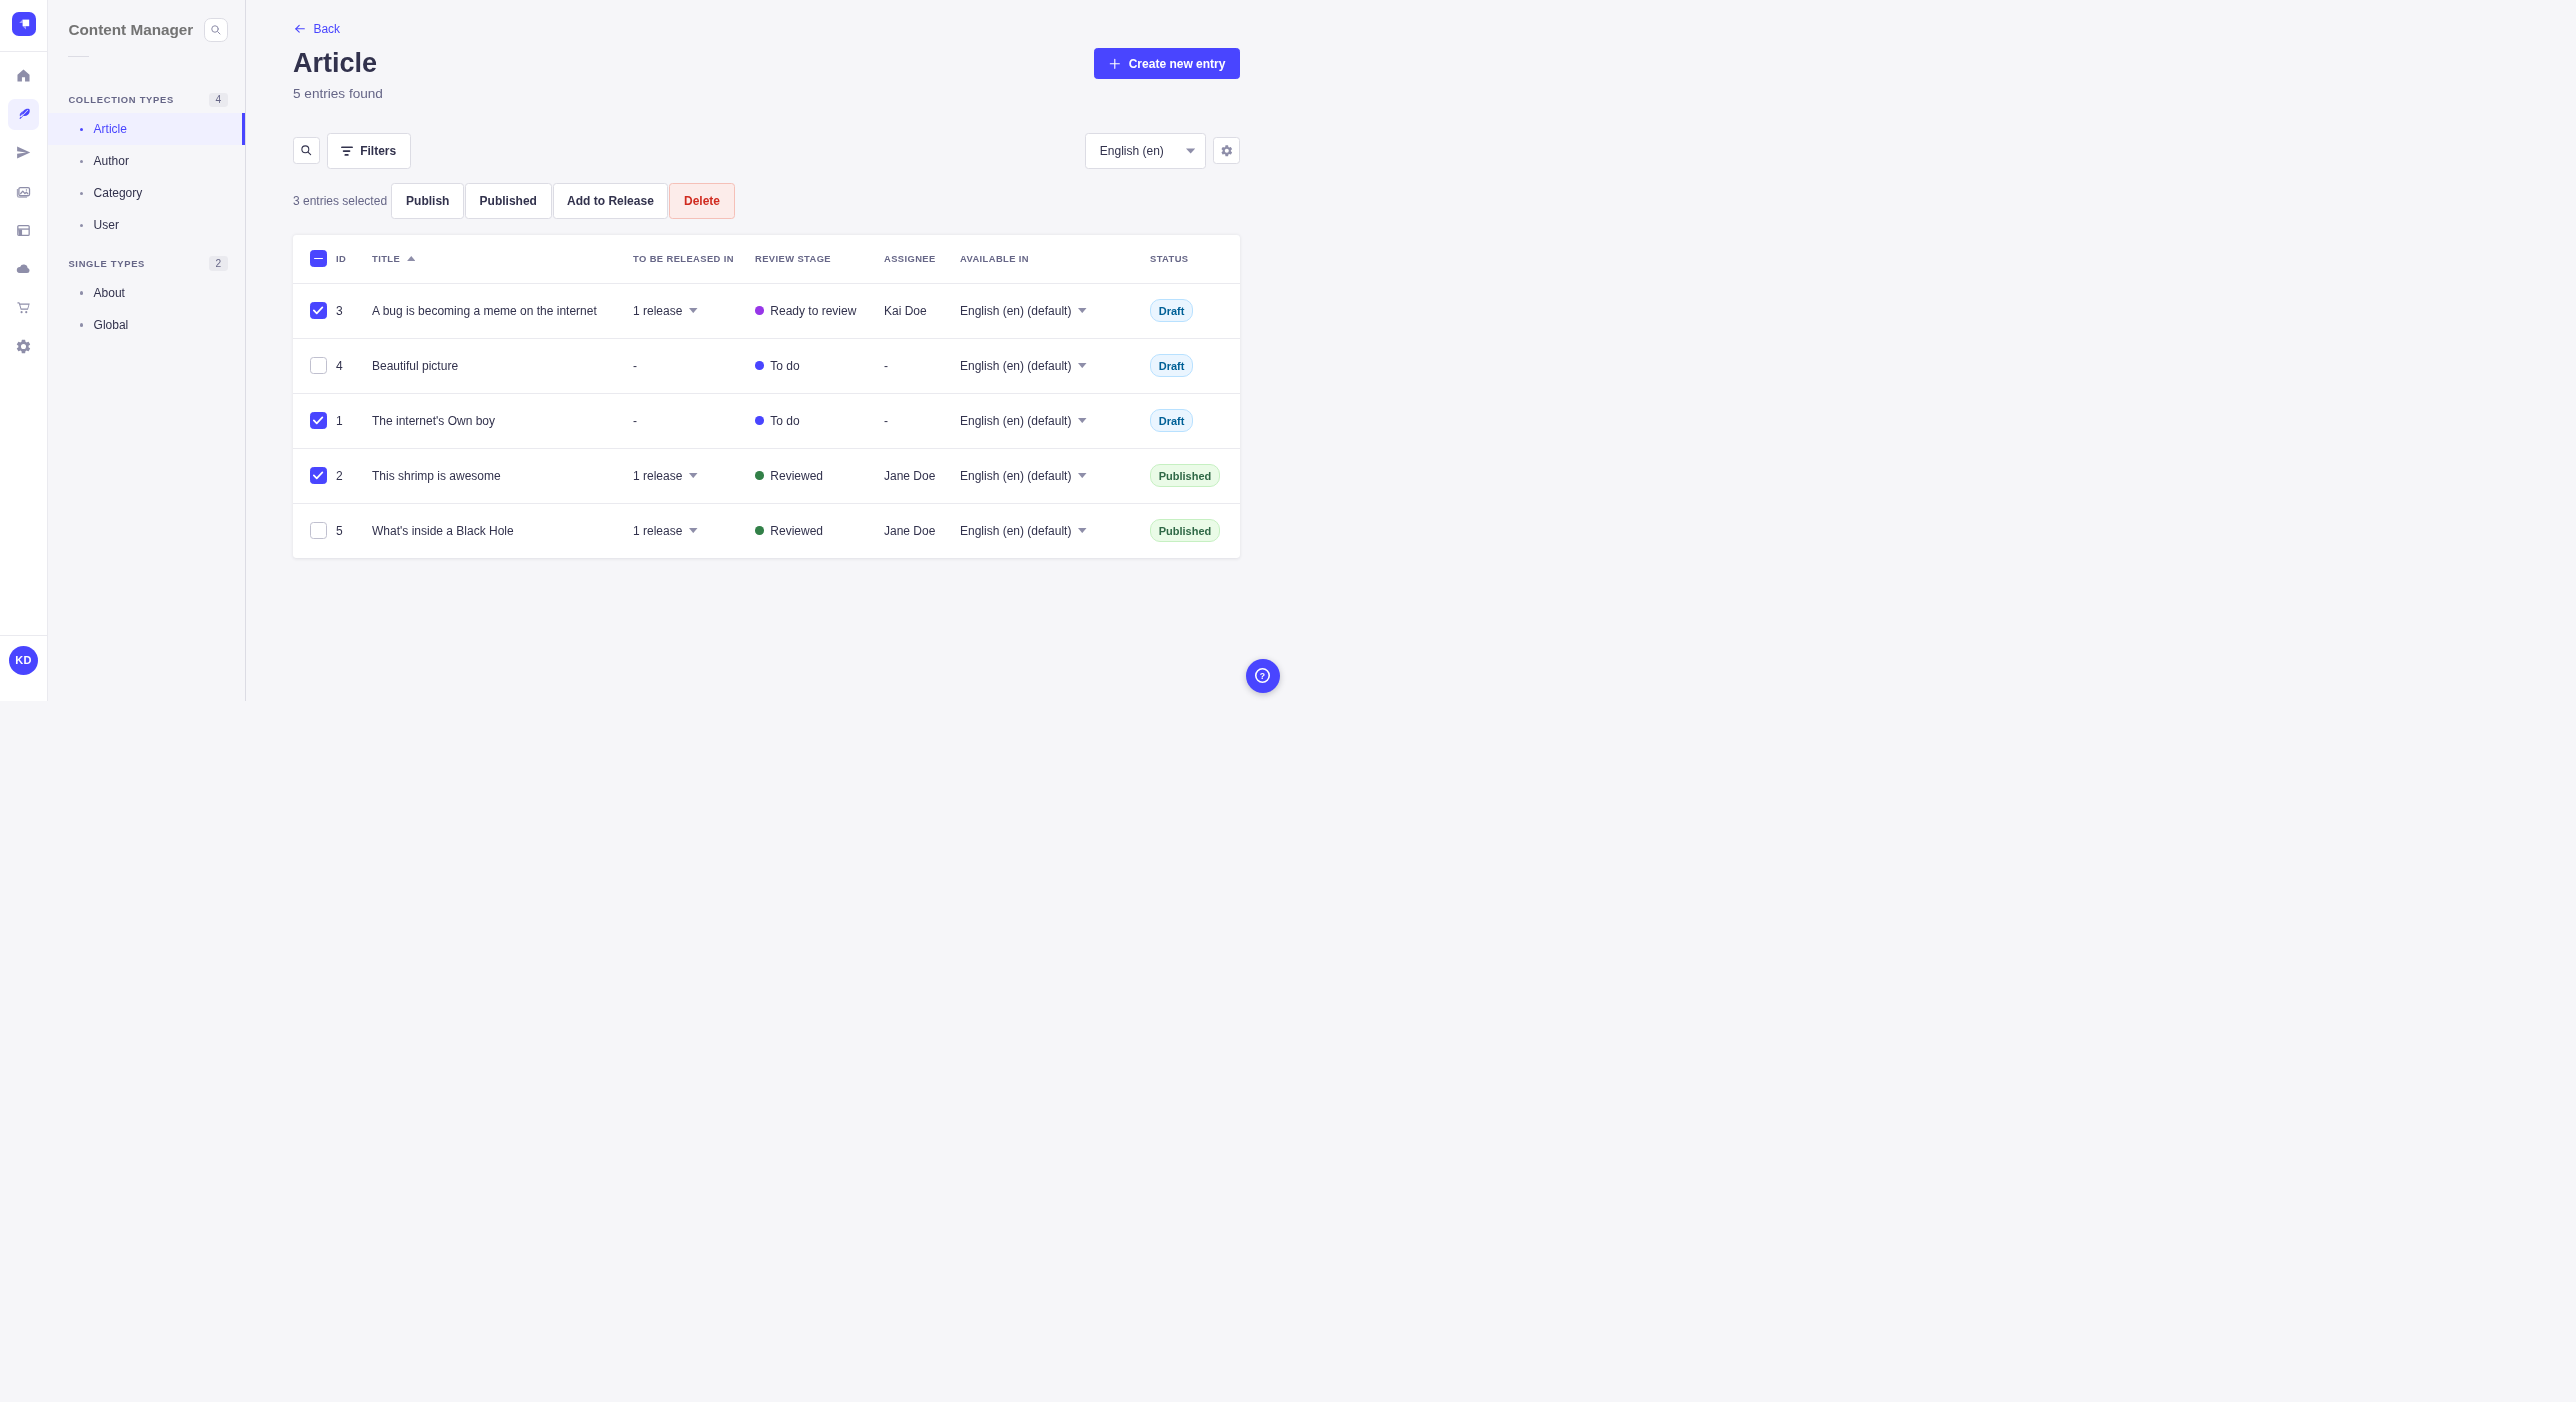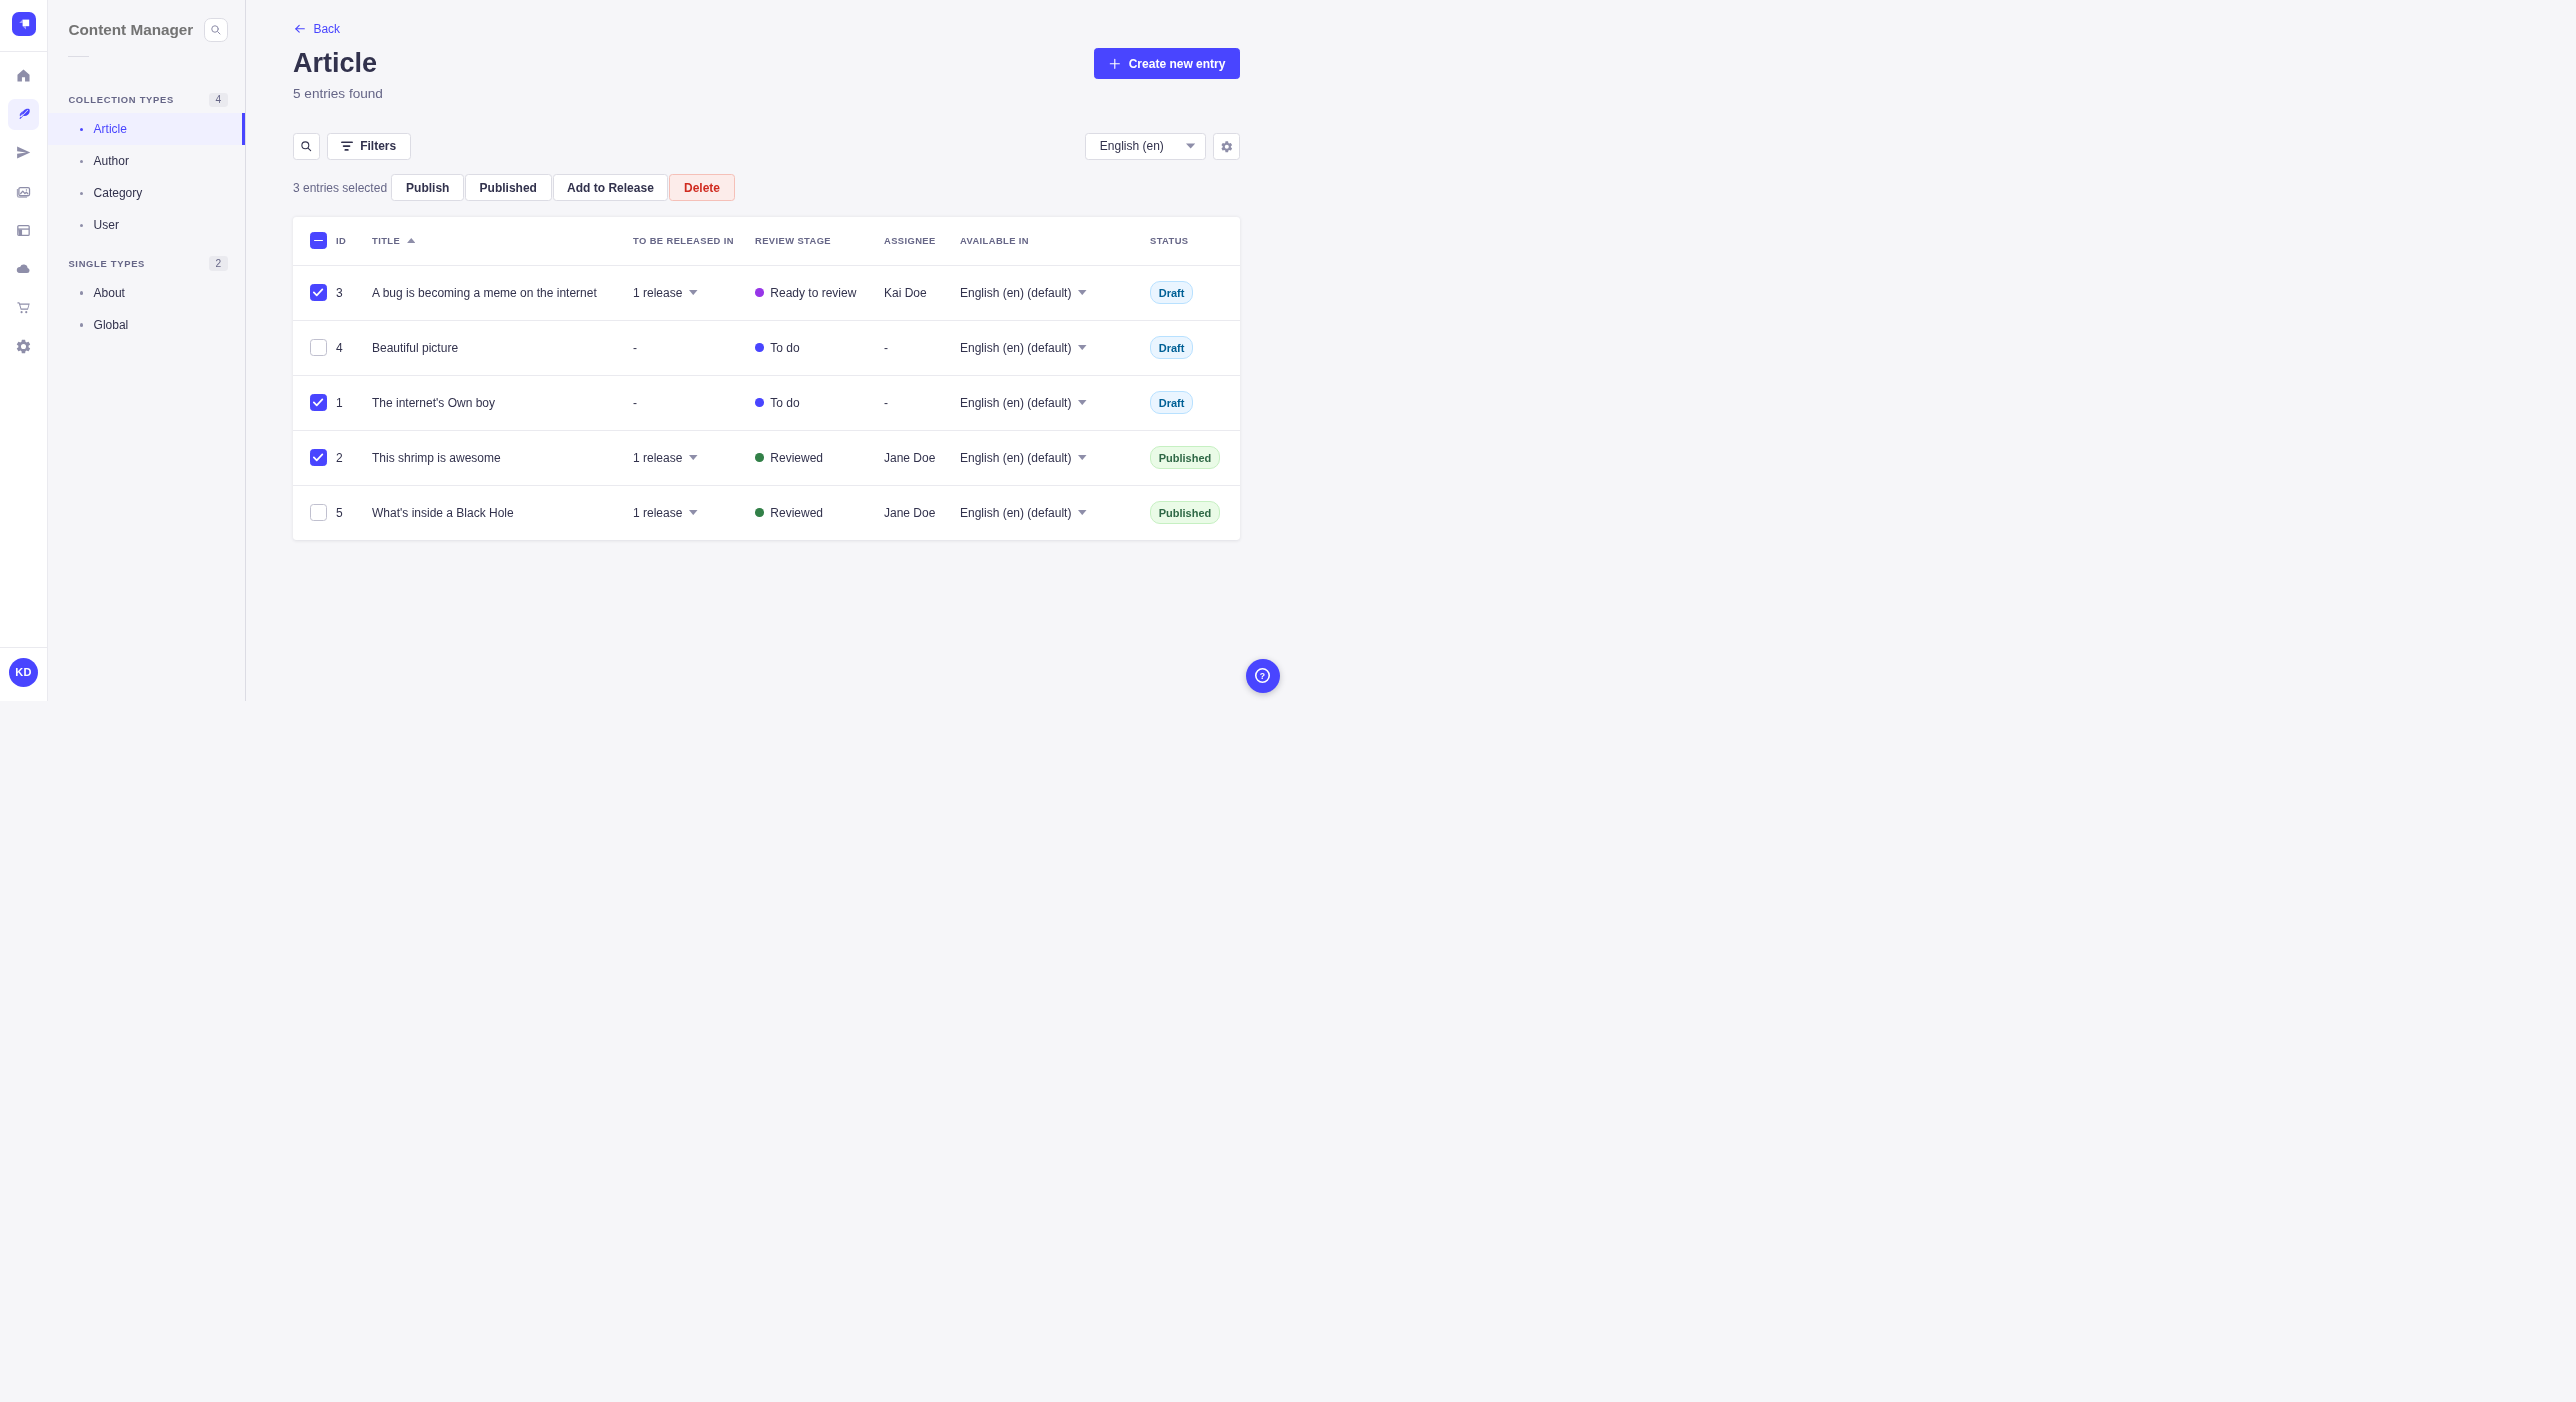--- a/index.html
+++ b/index.html
@@ -21,21 +21,21 @@
   .rail-logo-wrap { width:100%; display:flex; justify-content:center;
     padding:12px 0 14.5px; border-bottom:0.9px solid #eaeaef; }
   .rail-logo { width:24px; height:24px; border-radius:6.8px; background:#4945ff;
     display:block; cursor:pointer; }
   .rail-icons { display:flex; flex-direction:column; align-items:center;
     padding-top:8.5px; gap:7.7px; }
   .rail-slot { width:31px; height:31px; display:flex; align-items:center;
     justify-content:center; border-radius:6.8px; cursor:pointer; }
   .rail-slot svg { display:block; }
   .rail-slot.active { background:#f0f0ff; }
-  .rail-user { position:absolute; bottom:4px; left:0; right:0;
+  .rail-user { position:absolute; bottom:16px; left:0; right:0;
     border-top:0.9px solid #eaeaef; padding:9.4px 0 10.2px;
     display:flex; justify-content:center; }
   .avatar { width:29px; height:29px; border-radius:50%; background:#4945ff;
     color:#fff; font-size:11px; font-weight:bold; display:flex;
     align-items:center; justify-content:center; cursor:pointer; letter-spacing:0.3px; }
 
   
   .subnav {
     position:absolute; left:48px; top:0; bottom:0; width:198px;
     background:#f6f6f9; border-right:0.9px solid #dcdce4; z-index:2;
@@ -72,21 +72,21 @@
   .back-row { display:flex; align-items:center; gap:6.8px; }
   .back-link { color:#4945ff; font-size:12px; text-decoration:none;
     display:flex; align-items:center; gap:6.8px; cursor:pointer; }
   .title-row { display:flex; justify-content:space-between;
     align-items:flex-start; margin-top:12px; }
   .page-title { font-size:27px; font-weight:bold; color:#32324d; }
   .page-subtitle { font-size:13.6px; color:#666687; margin-top:6.8px; }
   .btn { font-family:inherit; cursor:pointer; border-radius:3.4px;
     font-size:12px; display:inline-flex; align-items:center; gap:6.8px;
     background:#fff; border:0.9px solid #dcdce4; color:#32324d;
-    height:27px; padding:0 13.6px; font-weight:600; }
+    height:36px; padding:0 13.6px; font-weight:600; }
   .btn-primary { background:#4945ff; border-color:#4945ff; color:#fff;
     height:31px; font-weight:600; }
   .btn-danger { background:#fcecea; border-color:#f5c0b8; color:#d02b20; }
   .icon-btn { width:27px; height:27px; padding:0; justify-content:center; }
 
   .toolbar { margin-top:32px; display:flex; justify-content:space-between;
     align-items:center; }
   .toolbar-left, .toolbar-right { display:flex; gap:6.8px; align-items:center; }
   .select-btn { font-weight:normal; gap:8.5px; padding:0 10.2px 0 13.6px; min-width:121px;
     justify-content:space-between; }

